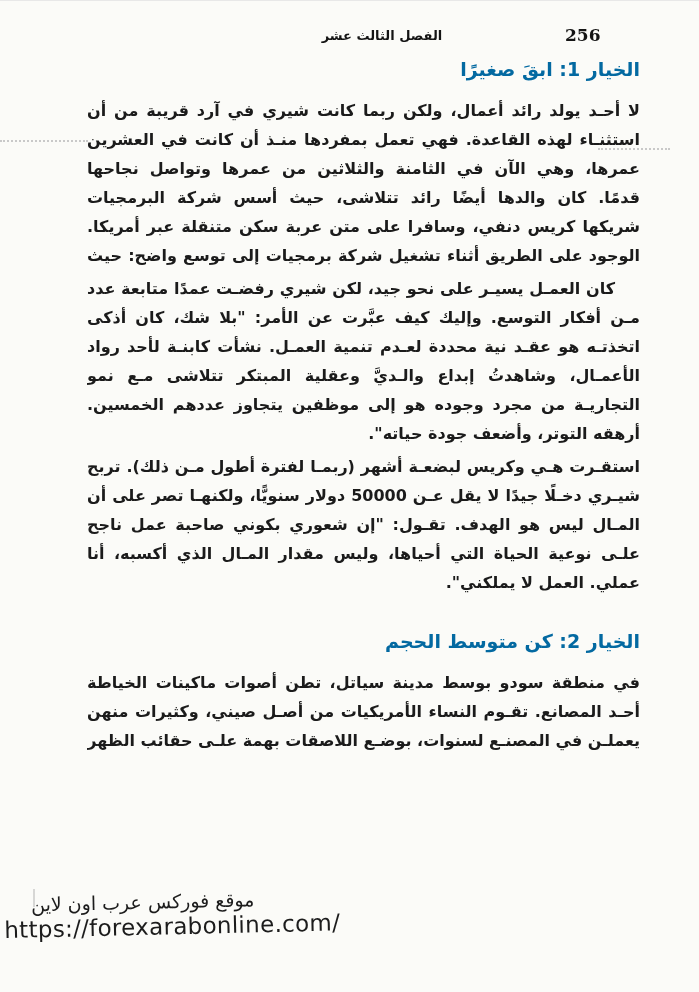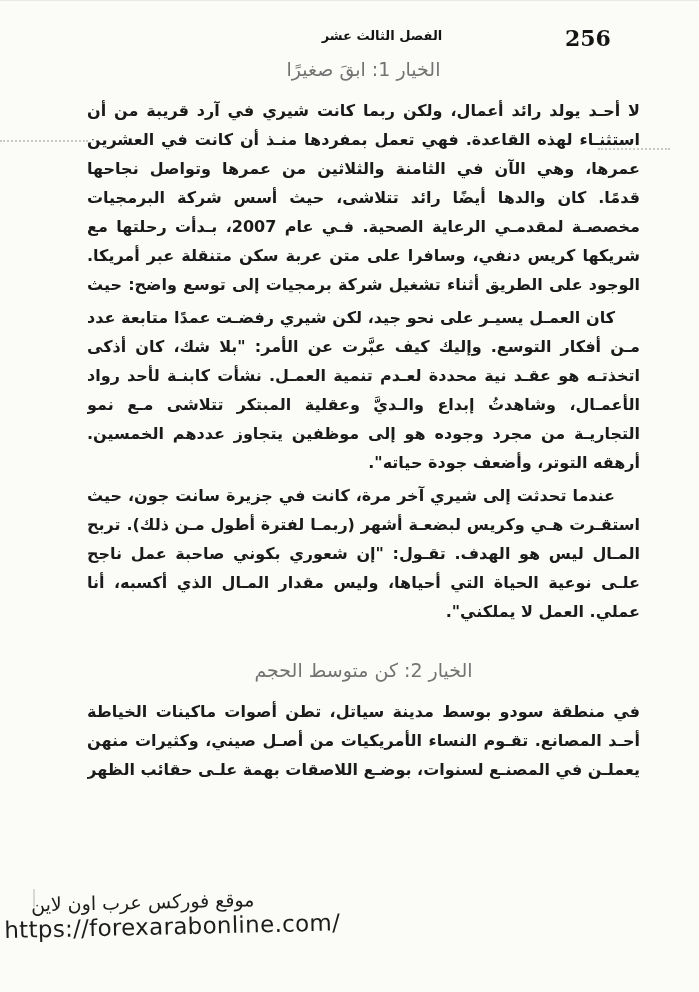--- a/index.html
+++ b/index.html
@@ -16,32 +16,32 @@
   .chapter-title{
     position:absolute;top:27px;left:382px;
     transform:translateX(-50%);
     font-size:13px;font-weight:bold;
     direction:rtl;white-space:nowrap;
     color:#141414;
   }
   .page-number{
     position:absolute;top:24px;left:565px;
     font-family:"DejaVu Serif",serif;
-    font-size:22px;font-weight:bold;
+    font-size:17px;font-weight:bold;
     color:#141414;
   }
   
   #content{
     position:absolute;top:54px;right:59px;width:553px;
     direction:rtl;
   }
   .section-heading{
     margin:0 0 13px 0;
-    font-size:19px;font-weight:normal;
-    text-align:center;color:#737373;
+    font-size:19px;font-weight:bold;
+    text-align:right;color:#0369a1;
     line-height:28px;
   }
   .section + .section{margin-top:30px;}
   .para{margin:0;padding:0;}
   .para + .para{margin-top:4px;}
   .line{
     height:29px;line-height:29px;
     font-size:16px;font-weight:bold;
     letter-spacing:-0.2px;
     text-align:justify;
@@ -88,35 +88,34 @@
   <span class="page-number">256</span>
 
   <main id="content">
       <section class="section">
         <h2 class="section-heading">الخيار 1: ابقَ صغيرًا</h2>
         <div class="para">
           <div class="line">لا أحـد يولد رائد أعمال، ولكن ربما كانت شيري في آرد قريبة من أن تكون</div>
           <div class="line">استثنـاء لهذه القاعدة. فهي تعمل بمفردها منـذ أن كانت في العشرين من</div>
           <div class="line">عمرها، وهي الآن في الثامنة والثلاثين من عمرها وتواصل نجاحها والمضي</div>
           <div class="line">قدمًا. كان والدها أيضًا رائد تتلاشى، حيث أسس شركة البرمجيات العائلية</div>
-          <div class="line">مخصصـة لمقدمـي الرعاية الصحية. فـي عام 2007، بـدأت رحلتها مع</div>
           <div class="line">شريكها كريس دنفي، وسافرا على متن عربة سكن متنقلة عبر أمريكا. أدى</div>
           <div class="line">الوجود على الطريق أثناء تشغيل شركة برمجيات إلى توسع واضح: حيث بدأت</div>
         </div>
         <div class="para">
           <div class="line indent">كان العمـل يسيـر على نحو جيد، لكن شيري رفضـت عمدًا متابعة عدد</div>
           <div class="line">مـن أفكار التوسع. وإليك كيف عبَّرت عن الأمر: "بلا شك، كان أذكى قرار</div>
           <div class="line">اتخذتـه هو عقـد نية محددة لعـدم تنمية العمـل. نشأت كابنـة لأحد رواد</div>
           <div class="line">الأعمـال، وشاهدتُ إبداع والـديَّ وعقلية المبتكر تتلاشى مـع نمو الأعمال</div>
           <div class="line">التجاريـة من مجرد وجوده هو إلى موظفين يتجاوز عددهم الخمسين. لقد</div>
           <div class="line last">أرهقه التوتر، وأضعف جودة حياته".</div>
         </div>
         <div class="para">
-          <div class="line indent">عندما تحدثت إلى شيري آخر مرة، كانت في جزيرة سانت جون، حيث</div>
           <div class="line">استقـرت هـي وكريس لبضعـة أشهر (ربمـا لفترة أطول مـن ذلك). تربح</div>
+          <div class="line">شيـري دخـلًا جيدًا لا يقل عـن 50000 دولار سنويًّا، ولكنهـا تصر على أن</div>
           <div class="line">المـال ليس هو الهدف. تقـول: "إن شعوري بكوني صاحبة عمل ناجح يعتمد</div>
           <div class="line">علـى نوعية الحياة التي أحياها، وليس مقدار المـال الذي أكسبه، أنا أملك</div>
           <div class="line last">عملي. العمل لا يملكني".</div>
         </div>
       </section>
       <section class="section">
         <h2 class="section-heading">الخيار 2: كن متوسط الحجم</h2>
         <div class="para">
           <div class="line">في منطقة سودو بوسط مدينة سياتل، تطن أصوات ماكينات الخياطة داخل</div>
           <div class="line">أحـد المصانع. تقـوم النساء الأمريكيات من أصـل صيني، وكثيرات منهن</div>

